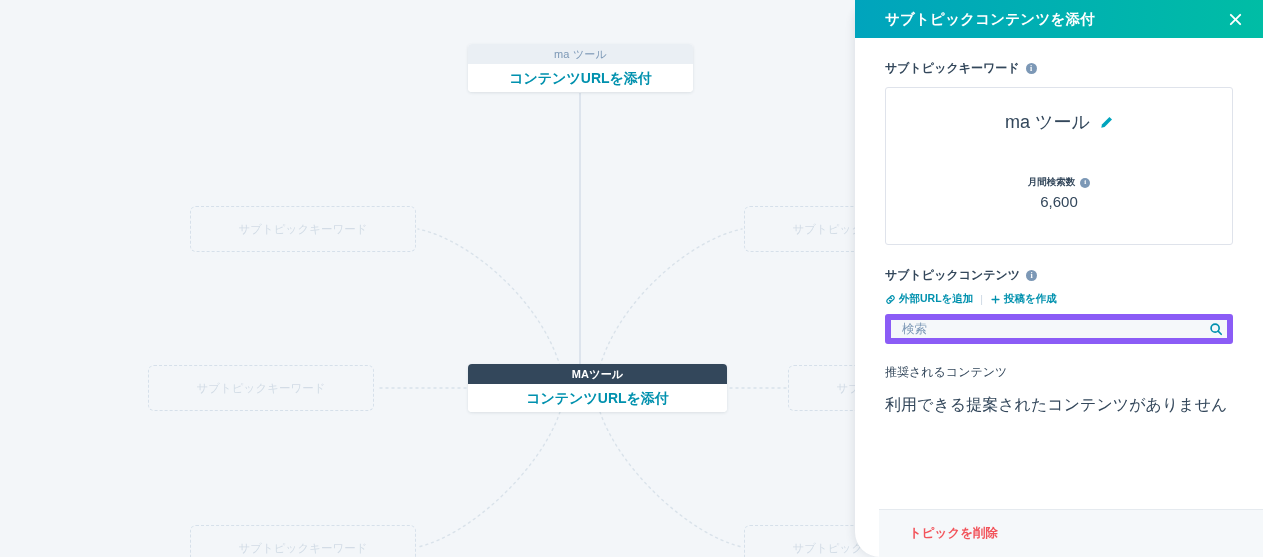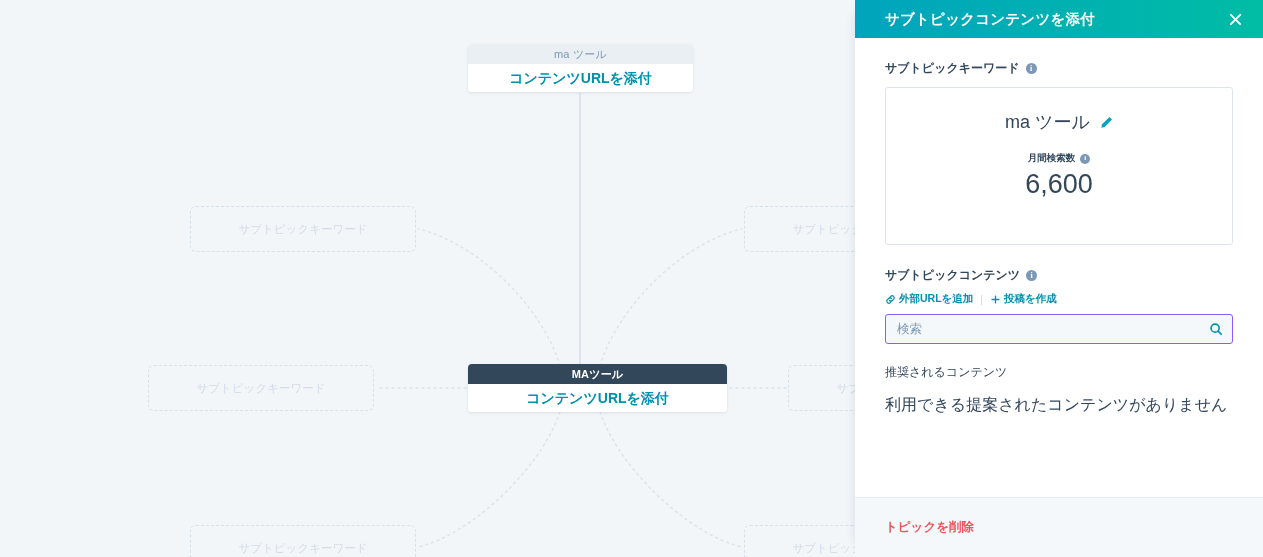--- a/index.html
+++ b/index.html
@@ -122,28 +122,28 @@
     display: flex; align-items: center; gap: 10px;
   }
   .kw-title {
     font-size: 18px;
     color: #33475b;
     font-weight: 400;
   }
   .pencil-btn { cursor: pointer; display: flex; align-items: center; }
   .kw-vol-label {
     display: flex; align-items: center; gap: 5px;
-    margin-top: 18px;
+    margin-top: 42px;
     font-size: 9.5px;
     font-weight: 700;
     color: #33475b;
   }
   .kw-vol-label .info-icon { width: 10px; height: 10px; font-size: 7px; }
   .kw-vol-value {
-    font-size: 27px;
+    font-size: 15px;
     color: #33475b;
     margin-top: 4px;
     font-weight: 400;
   }
   .links-row {
     display: flex; align-items: center;
     gap: 7px;
     margin: -2px 0 8px 0;
     font-size: 10.5px;
     font-weight: 700;
@@ -156,21 +156,21 @@
   }
   .links-sep { color: #cbd6e2; font-weight: 400; }
   .search-wrap {
     position: relative;
     margin-bottom: 20px;
   }
   .search-wrap input {
     width: 100%;
     height: 30px;
     background: #f5f8fa;
-    border: 1px solid #8b5cf6;
+    border: 6px solid #8b5cf6;
     border-radius: 3px;
     padding: 0 34px 0 11px;
     font-size: 12.5px;
     color: #33475b;
     font-family: Liberation Sans, sans-serif;
     outline: none;
   }
   .search-wrap input::placeholder { color: #7c98b6; }
   .search-icon-btn {
     position: absolute; right: 8px; top: 6px;
@@ -183,25 +183,26 @@
     font-size: 12px;
     color: #33475b;
     margin-bottom: 14px;
   }
   .empty-text {
     font-size: 16px;
     color: #33475b;
   }
   #panel-footer {
     flex: 0 0 auto;
-    height: 60px;
+    height: 48px;
     background: #f5f8fa;
     border-top: 1px solid #e5eaef;
     display: flex; align-items: center;
     padding: 0 30px;
+    margin-left: 24px;
   }
   .delete-link {
     color: #f2545b;
     font-size: 12.5px;
     font-weight: 700;
     text-decoration: none;
     cursor: pointer;
   }
 </style>
 </head>

